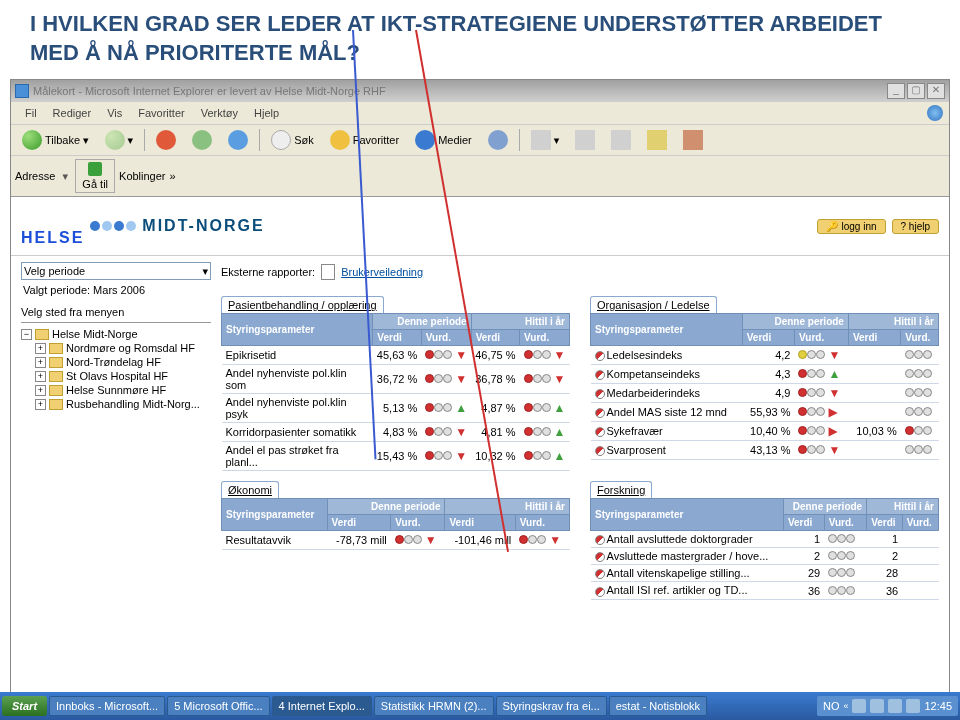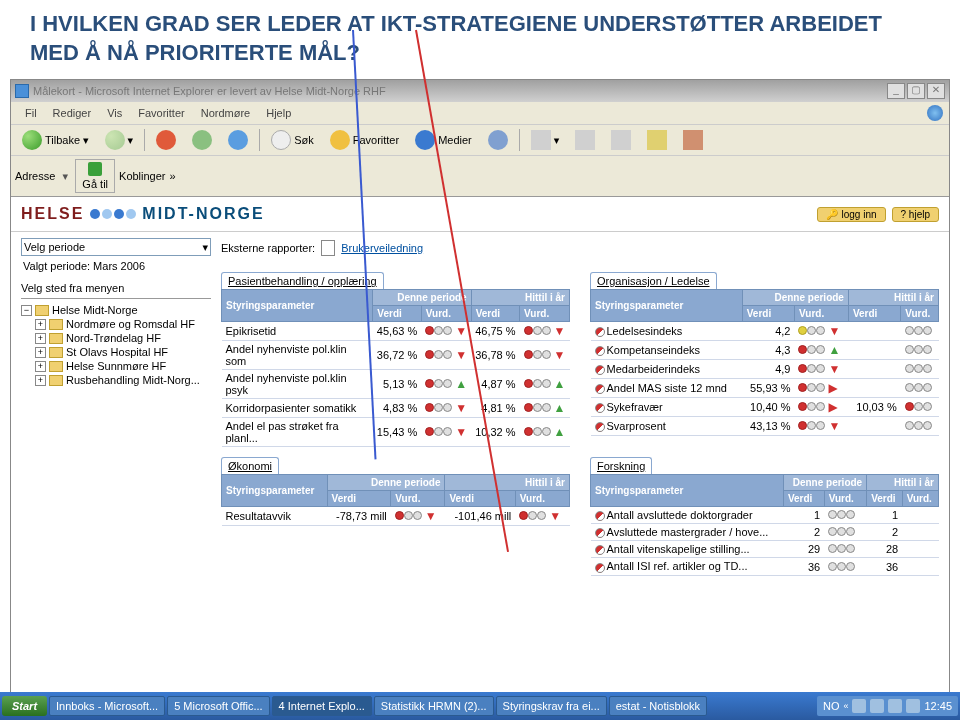--- a/index.html
+++ b/index.html
@@ -32,21 +32,21 @@
 .addrbar { background: #ece9d8; padding: 3px 4px; border-bottom: 1px solid #999; display: flex; align-items: center; gap: 4px; }
 .addr-input { flex: 1; background: #fff; border: 1px solid #7f9db9; padding: 2px 4px; display: flex; align-items: center; gap: 4px; }
 .addr-dd { width: 12px; text-align: center; color: #555; }
 .go-btn { background: #ece9d8; border: 1px solid #aaa; padding: 2px 6px; display: flex; align-items: center; gap: 2px; flex-direction: column; }
 .green-arrow { width: 14px; height: 14px; background: #3aa03a; border-radius: 2px; }
 
 .content { background: #fff; height: 510px; overflow: hidden; position: relative; }
 
 .brandbar { display: flex; align-items: center; padding: 8px 10px; border-bottom: 1px solid #ccc; gap: 6px; }
 .brand-text { font-weight: bold; font-size: 16px; letter-spacing: 2px; }
-.brand-helse { color: #7f1d1d; }
+.brand-helse { color: #1d4ed8; margin-top: 24px; }
 .brand-midt { color: #0a4d7a; }
 .brand-icon { display: inline-flex; gap: 2px; }
 .brand-icon span { width: 10px; height: 10px; border-radius: 50%; background: #3a7ad0; }
 .brand-icon span:nth-child(2) { background: #a0c8f0; }
 .brand-icon span:nth-child(3) { background: #3a7ad0; }
 .brand-icon span:nth-child(4) { background: #a0c8f0; }
 .brandbar-right { margin-left: auto; display: flex; gap: 6px; }
 .pill-btn { background: #f0d070; border: 1px solid #c0a030; border-radius: 3px; padding: 1px 8px; font-size: 10px; }
 
 .main-grid { display: flex; padding: 6px 10px; gap: 10px; }
@@ -113,21 +113,21 @@
       <div>▢</div>
       <div>✕</div>
     </div>
   </div>
 
   <div class="menubar">
     <span>Fil</span>
     <span>Rediger</span>
     <span>Vis</span>
     <span>Favoritter</span>
-    <span>Nordmøre</span>
+    <span>Verktøy</span>
     <span>Hjelp</span>
     <span class="titlebar-spacer"></span>
     <span class="tbicon" style="width:16px;height:16px;background:radial-gradient(#80c0f0,#3070c0)"></span>
   </div>
 
   <div class="toolbar">
     <div class="tbtn"><span class="tbicon green-circle"></span><span>Tilbake</span> ▾</div>
     <div class="tbtn"><span class="tbicon green-circle" style="opacity:.4"></span> ▾</div>
     <span class="sep"></span>
     <div class="tbtn">

